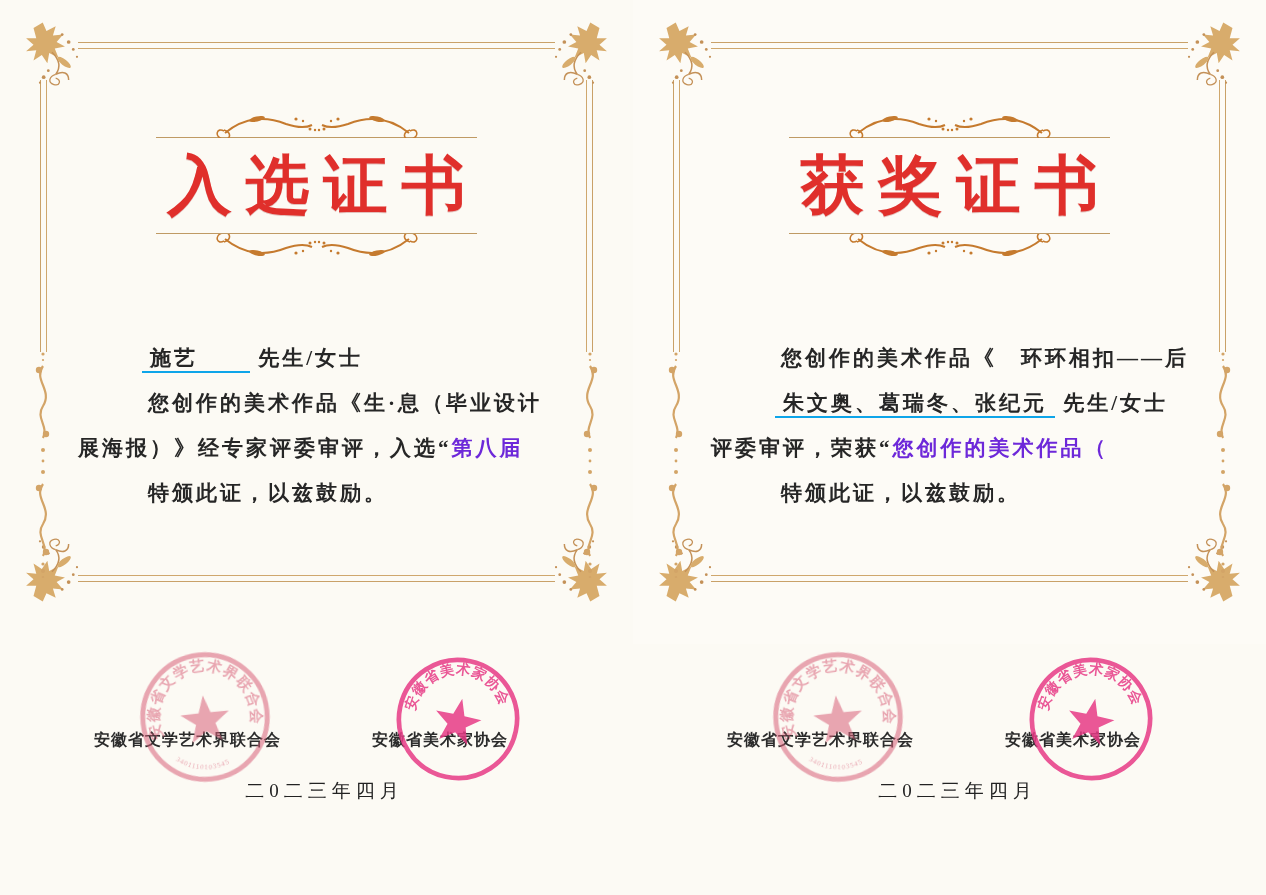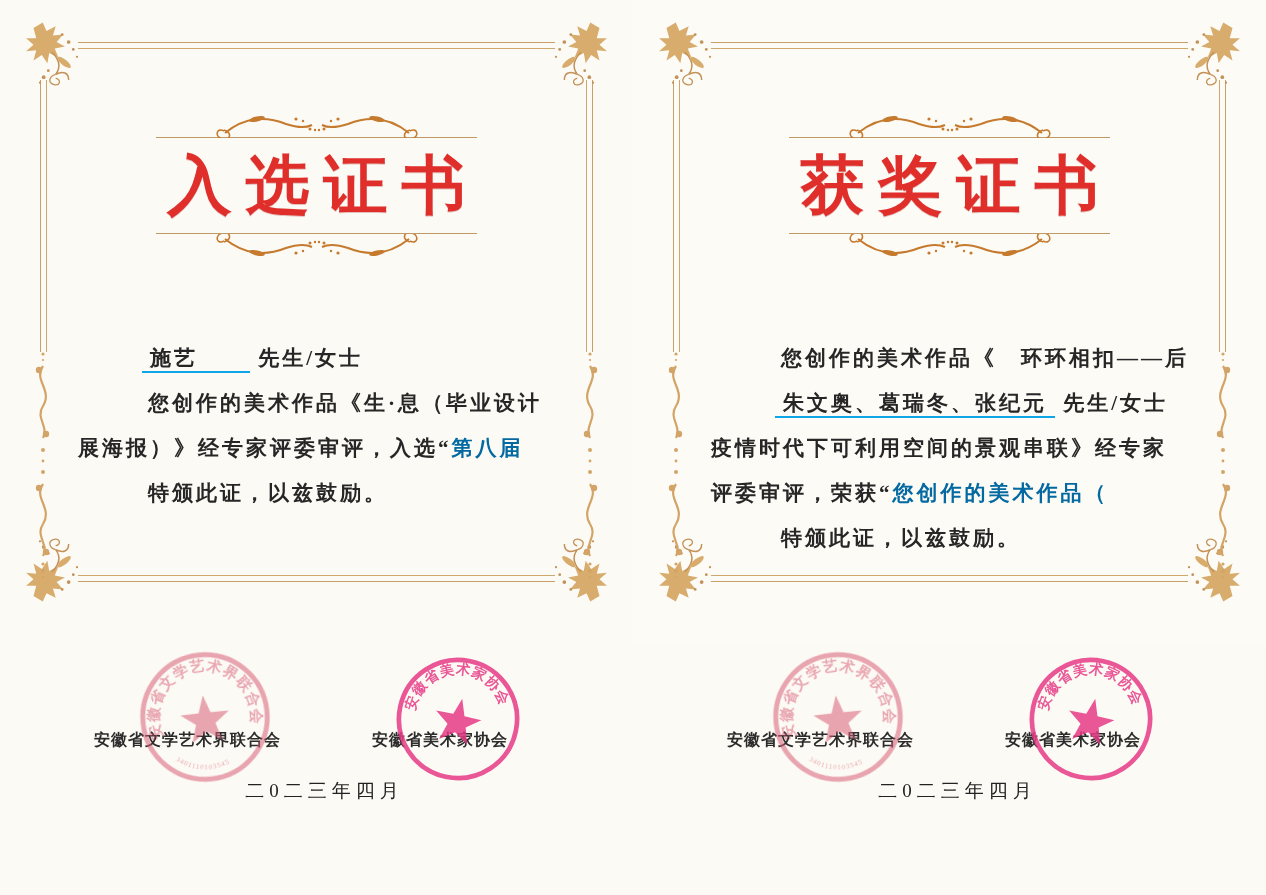--- a/index.html
+++ b/index.html
@@ -47,21 +47,21 @@
   .title{
     position:absolute;top:146px;left:0;right:0;text-align:center;
     font-size:64px;font-weight:bold;color:#e02f2b;
     letter-spacing:14px;padding-left:14px;line-height:80px;
     text-shadow:0 1px 0 rgba(150,20,20,.25);
   }
 
   
   .body{position:absolute;left:78px;right:72px;top:336px;color:#262626;}
   .line{height:45px;line-height:45px;font-size:21px;letter-spacing:3px;font-weight:bold;white-space:nowrap;}
-  .line .red,.red{color:#0369a1;}
+  .line .red,.red{color:#6d28d9;}
   .line.indent{text-indent:70px;}
   .name-line{margin-left:64px;}
   .uname{border-bottom:2px solid #0ea5e9;padding:0 8px 1px 8px;}
   .uname.pad-extra{padding-right:52px;}
   .honorific{}
 
   
   svg.stamp{position:absolute;z-index:3;}
   svg.stamp text{font-size:15px;letter-spacing:1px;font-weight:bold;}
   svg.stamp .serial{font-size:7px;letter-spacing:1px;font-weight:normal;}
@@ -236,21 +236,20 @@
       <use href="#flourish-half"></use>
         <use href="#flourish-half" transform="translate(210,0) scale(-1,1)"></use>
     </svg>
 
     <div class="body">
       <div class="line indent">您创作的美术作品《　环环相扣——后</div>
       <div class="line name-line">
         <span class="uname">朱文奥、葛瑞冬、张纪元</span>
         <span class="honorific">先生/女士</span>
       </div>
-      <div class="line">疫情时代下可利用空间的景观串联》经专家</div>
       <div class="line">
         <span>评委审评，荣获“</span><span class="red">您创作的美术作品（</span>
       </div>
       <div class="line indent">特颁此证，以兹鼓励。</div>
     </div>
 
     <svg class="stamp stamp1" viewBox="0 0 160 160">
       <circle cx="80" cy="80" r="63" fill="none" stroke="currentColor" stroke-width="5"></circle>
       <use href="#seal-star" fill="currentColor" transform="translate(80,84)"></use>
       <text fill="currentColor"><textPath href="#arc-long">安徽省文学艺术界联合会</textPath></text>

